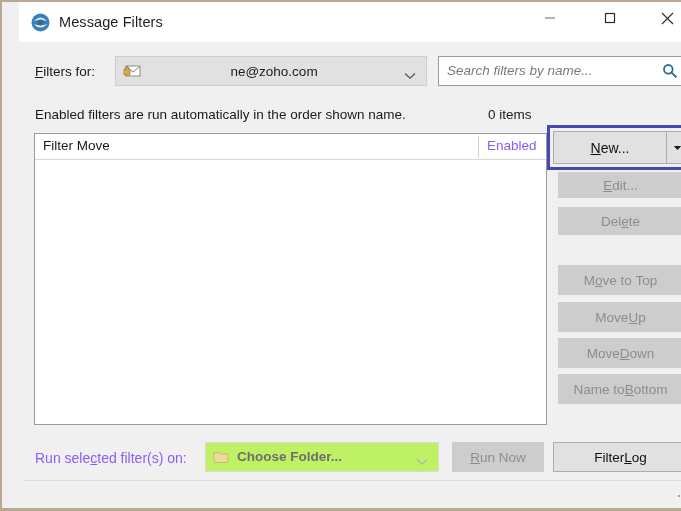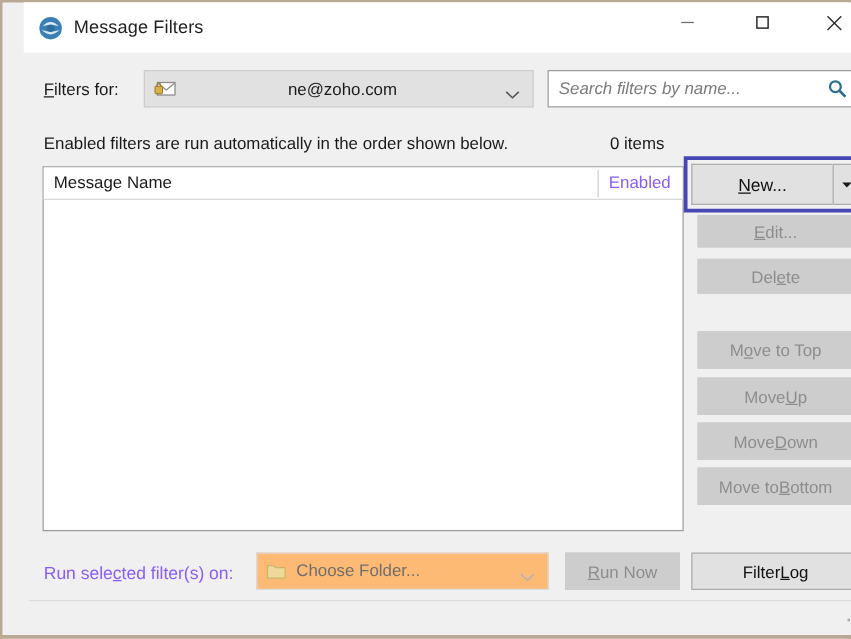--- a/index.html
+++ b/index.html
@@ -248,23 +248,24 @@
   .run-label {
     position: absolute;
     left: 16px; top: 448px;
     font-size: 14px;
     color: #8b5cf6;
   }
   .folder-combo {
     position: absolute;
     left: 186px; top: 440px;
     width: 234px; height: 30px;
-    background: #fdba74;
+    background: #bef264;
     border: 1px solid #dadada;
     box-sizing: border-box;
+    font-weight: bold;
   }
   .folder-icon {
     position: absolute;
     left: 7px; top: 7px;
     width: 16px; height: 14px;
   }
   .folder-text {
     position: absolute;
     left: 31px; top: 6px;
     font-size: 13.5px;
@@ -348,26 +349,26 @@
     <div class="search-box">
       <span class="search-ph">Search filters by name...</span>
       <span class="search-icon">
         <svg width="16" height="16" viewBox="0 0 16 16">
           <circle cx="6.3" cy="6.3" r="4.3" fill="none" stroke="#2a6f91" stroke-width="1.8"></circle>
           <line x1="9.6" y1="9.6" x2="14.4" y2="14.4" stroke="#2a6f91" stroke-width="2"></line>
         </svg>
       </span>
     </div>
 
-    <div class="info-text">Enabled filters are run automatically in the order shown below.</div>
+    <div class="info-text">Enabled filters are run automatically in the order shown name.</div>
     <div class="items-count">0 items</div>
 
     <div class="listbox">
       <div class="list-header">
-        <span class="col-name">Message Name</span>
+        <span class="col-name">Filter Move</span>
         <span class="col-divider"></span>
         <span class="col-enabled">Enabled</span>
       </div>
     </div>
 
     <div class="focus-ring"></div>
 
     <div class="btn-new-wrap">
       <div class="btn-new-main">
           <u>N</u>
@@ -403,21 +404,21 @@
         <span>p</span>
       </div>
 
     <div class="btn btn-down">
         <span>Move </span>
         <u>D</u>
         <span>own</span>
       </div>
 
     <div class="btn btn-bottom">
-        <span>Move to </span>
+        <span>Name to </span>
         <u>B</u>
         <span>ottom</span>
       </div>
 
     <div class="run-label"><span>Run sele</span><u>c</u><span>ted filter(s) on:</span></div>
 
     <div class="folder-combo">
       <span class="folder-icon">
         <svg width="16" height="14" viewBox="0 0 16 14">
           <path d="M1 2.5 h5 l1.3 1.6 H15 V12.5 H1 Z" fill="#efd99a" stroke="#cbb46a" stroke-width="0.9"></path>

